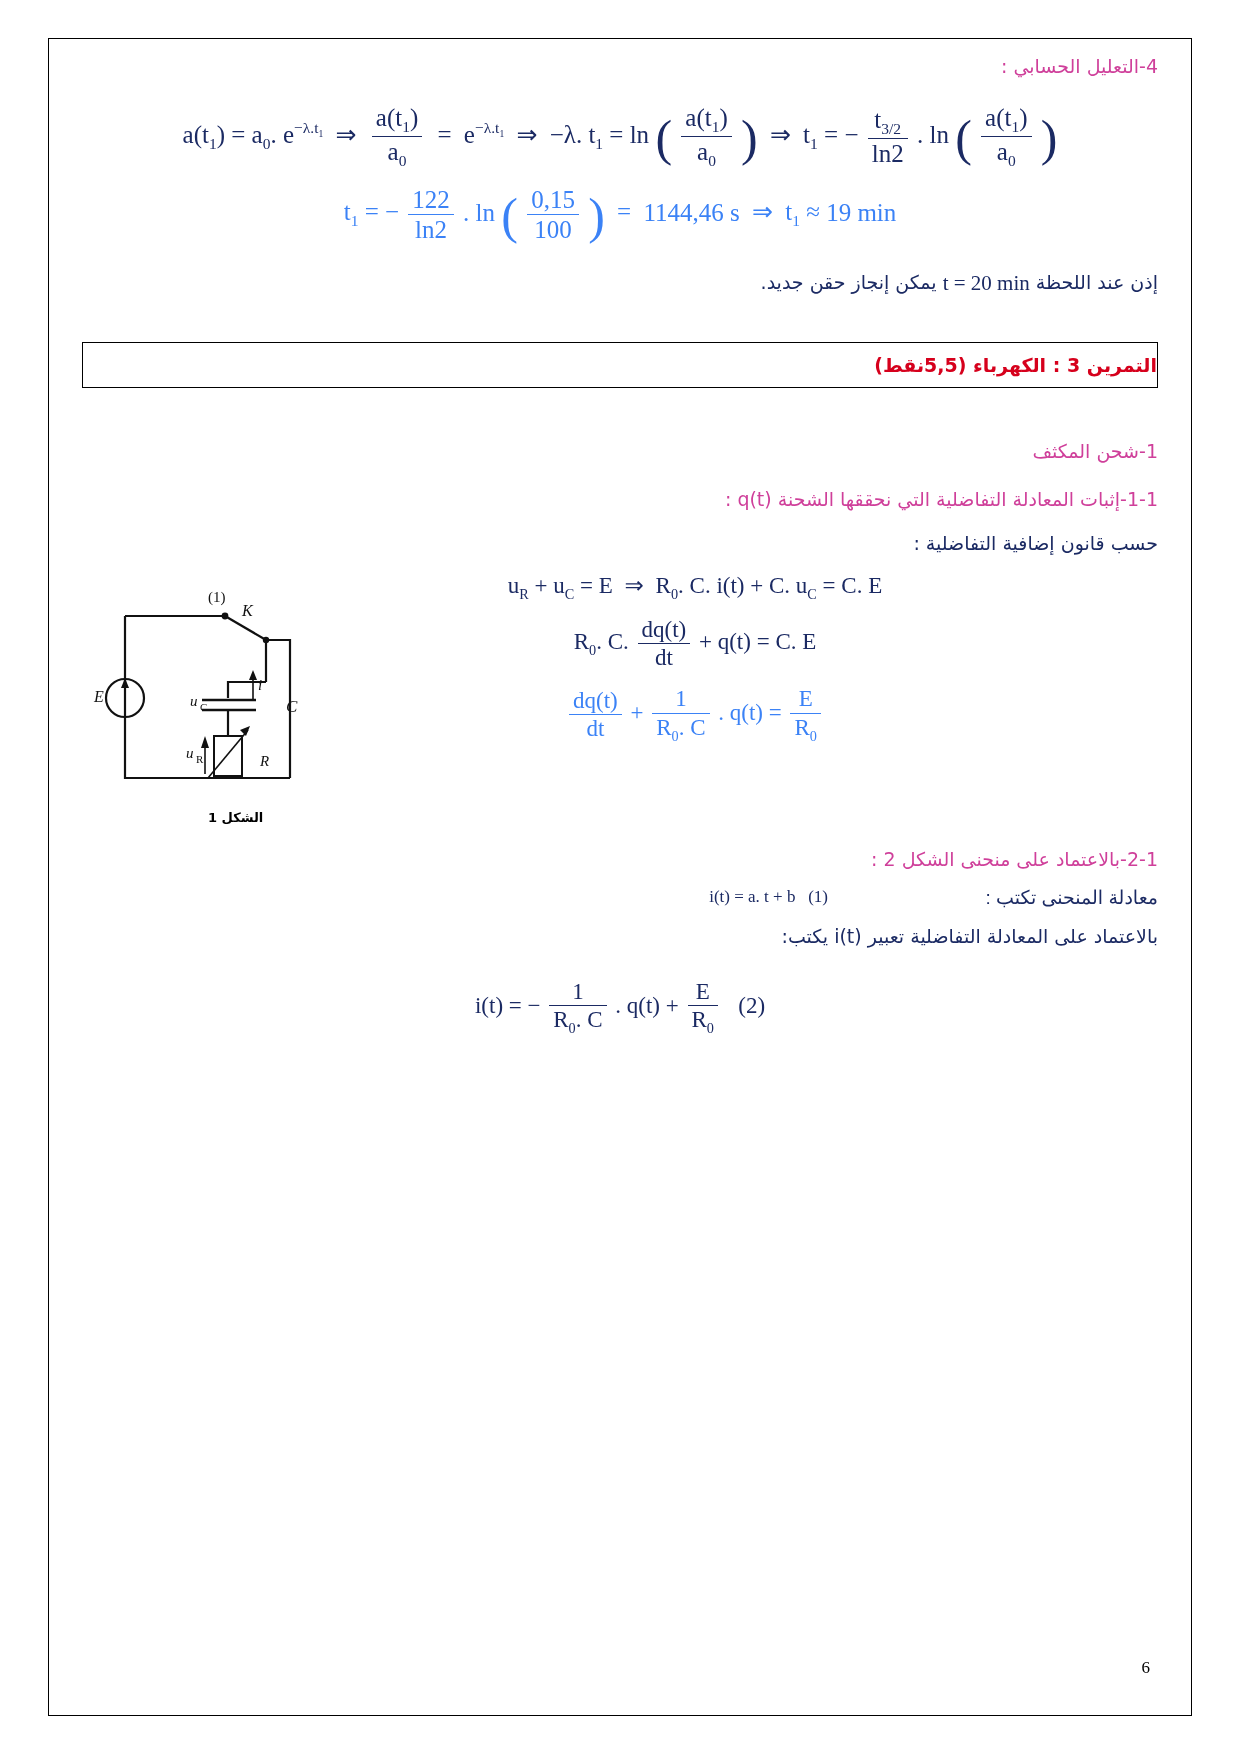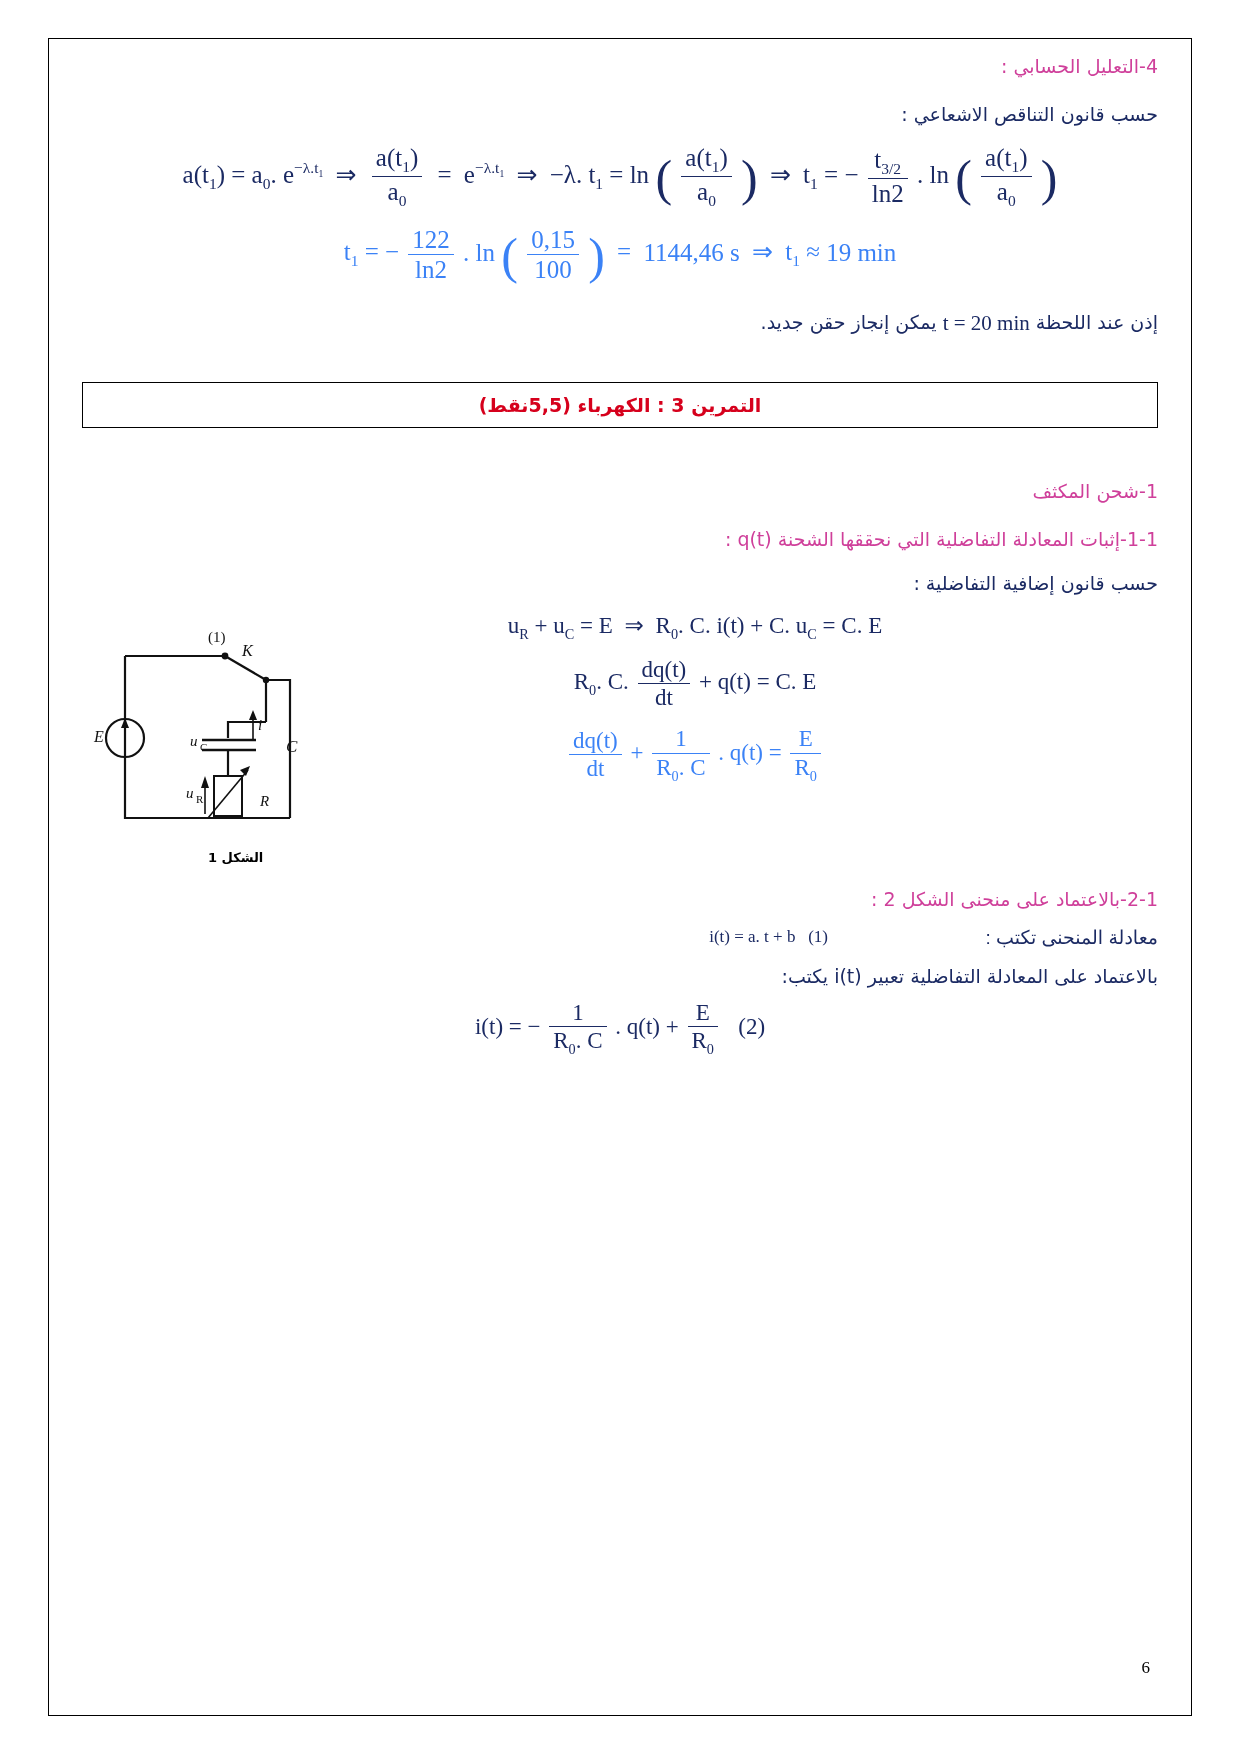--- a/index.html
+++ b/index.html
@@ -87,21 +87,21 @@
   }
   .op { margin: 0 6px; }
 
   
   .exbar {
     margin: 46px 0 0 0;
     border: 1px solid #000000;
     height: 44px;
     display: flex;
     align-items: center;
-    justify-content: center;
+    justify-content: flex-end;
   }
   .exbar span {
     color: #d6001c;
     font-weight: bold;
     font-size: 19px;
     direction: rtl;
     font-family: "DejaVu Sans", sans-serif;
   }
 
   
@@ -176,21 +176,20 @@
 </head>
 <body>
 
 <div class="page">
   <div class="page-border"></div>
 
   <div class="content">
 
     <div class="rtl heading-pink">4-التعليل الحسابي :</div>
 
-    <div class="rtl line-dark">حسب قانون التناقص الاشعاعي :</div>
 
     <div class="math math-lg">
       <span class="mi">a(t<sub>1</sub>) = a<sub>0</sub>. e<sup>−λ.t<sub>1</sub></sup></span>
       <span class="op">⇒</span>
       <span class="frac"><span class="num">a(t<sub>1</sub>)</span><span class="den">a<sub>0</sub></span></span>
       <span class="op">=</span>
       <span class="mi">e<sup>−λ.t<sub>1</sub></sup></span>
       <span class="op">⇒</span>
       <span class="mi">−λ. t<sub>1</sub> = ln</span>
       <span class="paren">(</span>
@@ -311,21 +310,21 @@
 
     <div class="row-two">
       <div class="lbl">معادلة المنحنى تكتب :</div>
       <div class="eq">
         <span class="mi">i(t) = a. t + b</span>&nbsp;&nbsp;&nbsp;<span class="mi">(1)</span>
       </div>
     </div>
 
     <div class="rtl line-dark tight">بالاعتماد على المعادلة التفاضلية تعبير i(t) يكتب:</div>
 
-    <div class="math math-md" style="margin-top:12px;">
+    <div class="math math-md" style="margin-top:31px;">
       <span class="mi">i(t) = −</span>
       <span class="frac"><span class="num">1</span><span class="den">R<sub>0</sub>. C</span></span>
       <span class="mi">. q(t) +</span>
       <span class="frac"><span class="num">E</span><span class="den">R<sub>0</sub></span></span>
       <span class="mi">&nbsp;&nbsp;(2)</span>
     </div>
 
     <div class="page-num">6</div>
   </div>
 </div>

